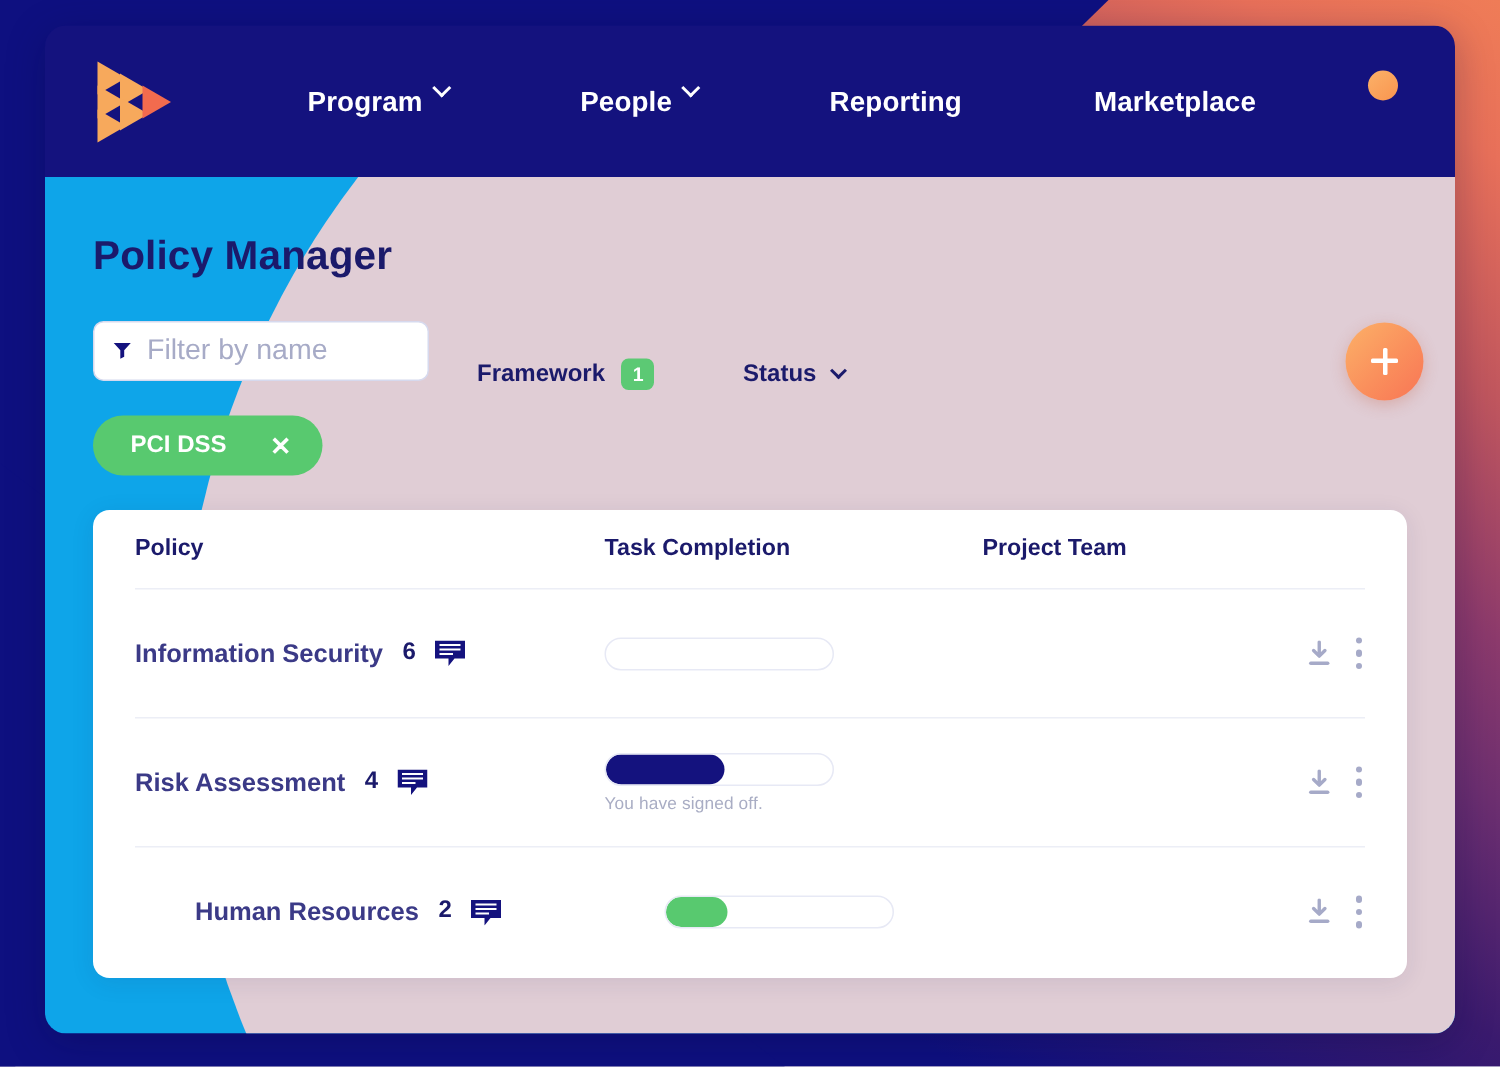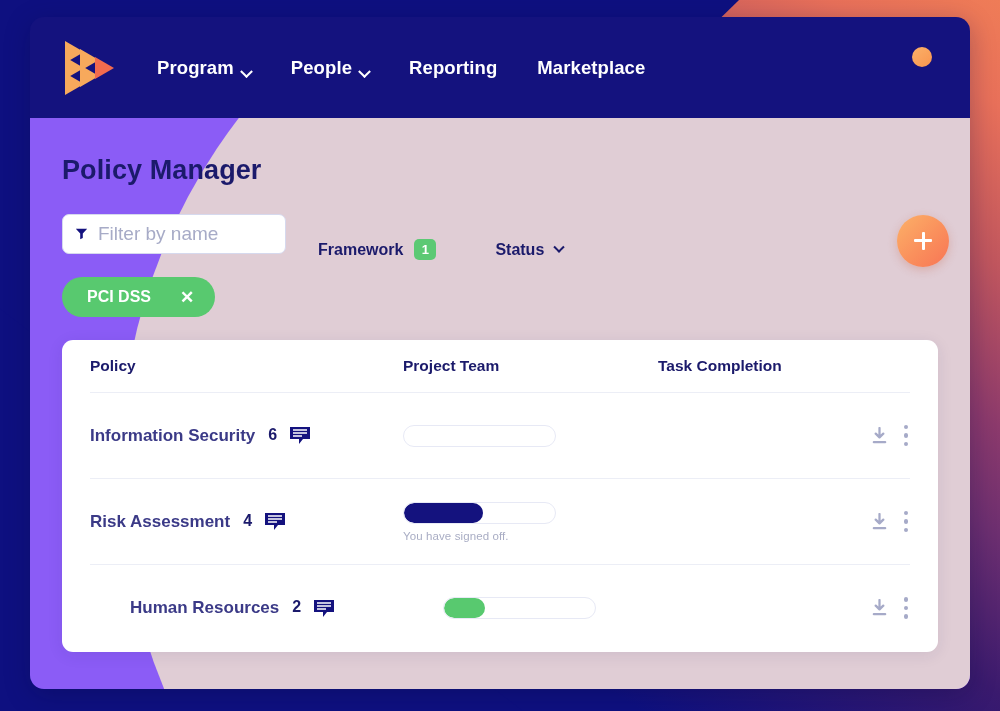--- a/index.html
+++ b/index.html
@@ -93,24 +93,25 @@
     display: flex;
     align-items: center;
     gap: 40px;
   }
   .nav-link {
     color: #ffffff;
     font-size: 18.5px;
     font-weight: bold;
     letter-spacing: .1px;
     display: flex;
-    align-items: flex-end;
+    align-items: flex-start;
     gap: 8px;
     cursor: pointer;
     white-space: nowrap;
+    margin-left: 48px;
   }
   .chev {
     display: inline-block;
     width: 9px; height: 9px;
     border-right: 2.4px solid #ffffff;
     border-bottom: 2.4px solid #ffffff;
     transform: rotate(45deg) translate(-2px,-2px);
   }
   .avatar-dot {
     position: absolute;
@@ -119,21 +120,21 @@
     width: 20px; height: 20px;
     border-radius: 50%;
     background: linear-gradient(140deg,#fbb169,#f9954f);
     cursor: pointer;
   }
 
   
   .app-body {
     position: relative;
     height: 571px;
-    background: #8b5cf6;
+    background: #0ea5e9;
     overflow: hidden;
   }
   .blob {
     position: absolute;
     width: 1150px;
     height: 1150px;
     right: -300px;
     top: -225px;
     border-radius: 50%;
     background: #e0cdd5;
@@ -452,22 +453,22 @@
           <div class="chip">
             <span>PCI DSS</span>
             <span class="chip-x">✕</span>
           </div>
         </div>
 
         <div class="card">
 
           <div class="thead">
             <div class="th col-policy">Policy</div>
+            <div class="th col-task">Task Completion</div>
             <div class="th col-team">Project Team</div>
-            <div class="th col-task">Task Completion</div>
           </div>
 
           <div class="trow">
             <div class="policy-cell">
               <span class="policy-name">Information Security</span>
               <span class="policy-count">6</span>
               <svg class="comment-icon" viewBox="0 0 20 17">
                 <path d="M0 0h20v12h-7l-4 5v-5H0z" fill="#14127e"></path>
                 <path d="M3 3h14M3 6h14M3 9h9" stroke="#ffffff" stroke-width="1.3"></path>
               </svg>

